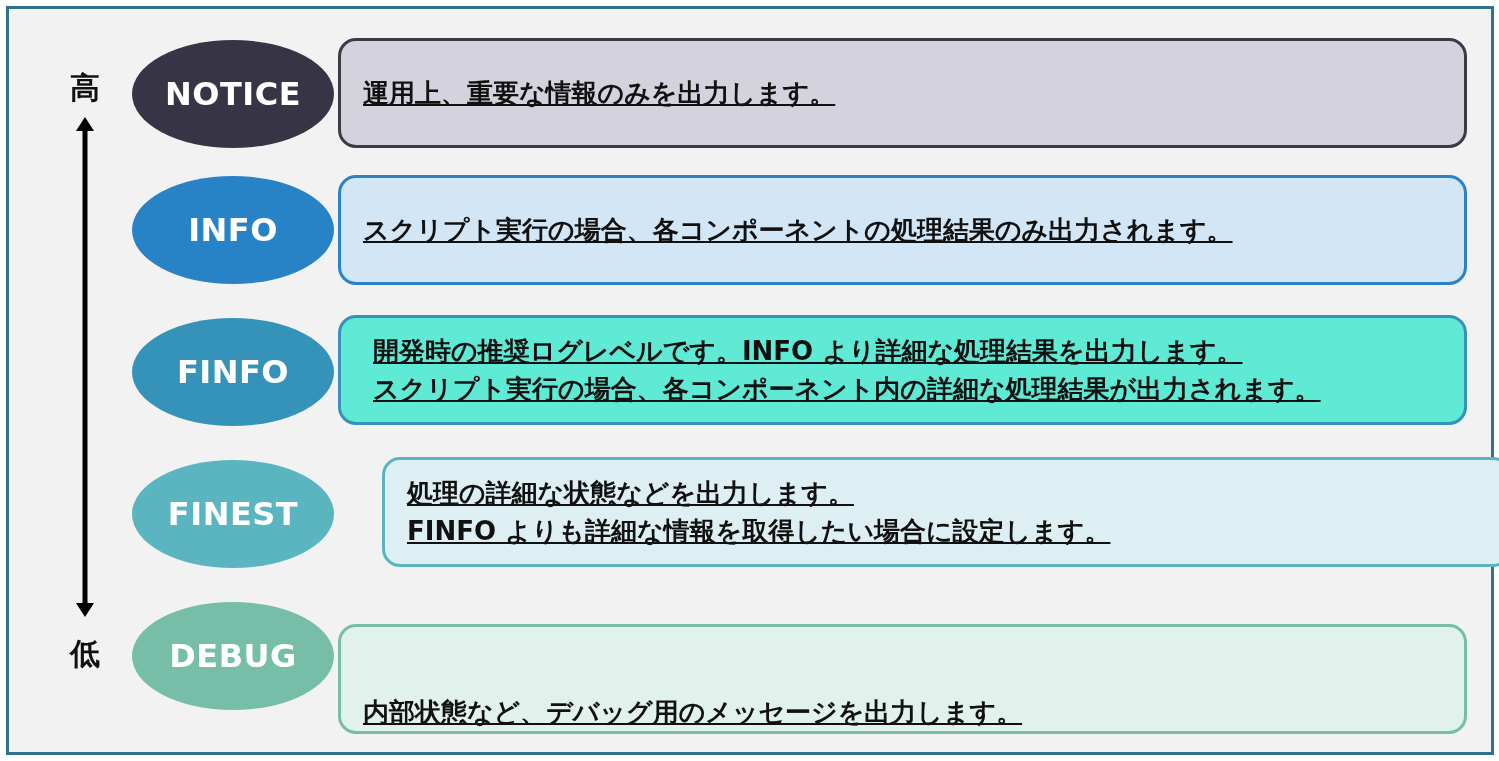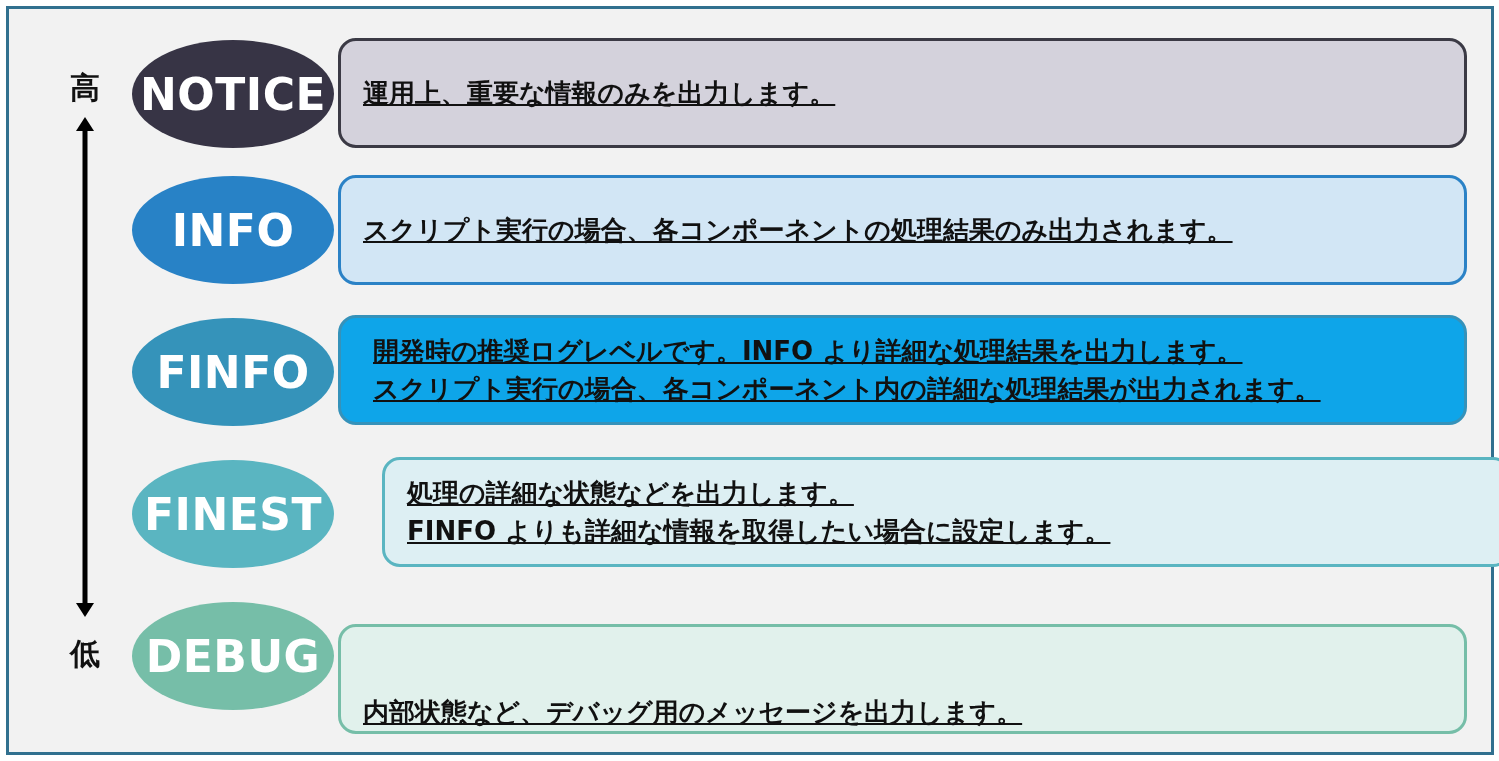--- a/index.html
+++ b/index.html
@@ -48,21 +48,21 @@
       left: 132px;
       width: 202px;
       height: 108px;
       border-radius: 50%;
       display: flex;
       align-items: center;
       justify-content: center;
       color: #ffffff;
       font-family: "DejaVu Sans", "Liberation Sans", sans-serif;
       font-weight: bold;
-      font-size: 44px;
+      font-size: 32px;
       letter-spacing: 0.5px;
     }
     .box {
       position: absolute;
       left: 338px;
       width: 1129px;
       height: 110px;
       border-radius: 18px;
       box-sizing: border-box;
       border-width: 3px;
@@ -102,21 +102,21 @@
 <div class="ellipse" style="top: 176px; background: rgb(40, 130, 198);">
   <span>INFO</span>
 </div>
 <div class="box" style="top: 175px; background: rgb(210, 230, 245); border-color: rgb(43, 130, 198);">
   <span class="line">スクリプト実行の場合、各コンポーネントの処理結果のみ出力されます。</span>
 </div>
 
 <div class="ellipse" style="top: 318px; background: rgb(53, 147, 186);">
   <span>FINFO</span>
 </div>
-<div class="box" style="top: 315px; background: #0ea5e9; border-color: rgb(53, 146, 186); padding-left: 32px;">
+<div class="box" style="top: 315px; background: #5eead4; border-color: rgb(53, 146, 186); padding-left: 32px;">
   <span class="line">開発時の推奨ログレベルです。INFO より詳細な処理結果を出力します。</span>
   <span class="line">スクリプト実行の場合、各コンポーネント内の詳細な処理結果が出力されます。</span>
 </div>
 
 <div class="ellipse" style="top: 460px; background: rgb(90, 181, 193);">
   <span>FINEST</span>
 </div>
 <div class="box" style="top: 457px; background: rgb(221, 239, 243); border-color: rgb(90, 181, 193); margin-left: 44px;">
   <span class="line">処理の詳細な状態などを出力します。</span>
   <span class="line">FINFO よりも詳細な情報を取得したい場合に設定します。</span>

